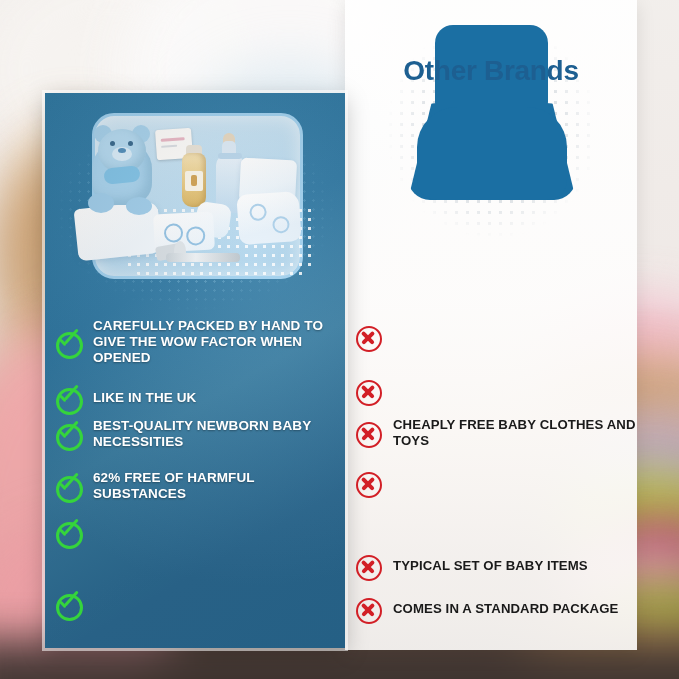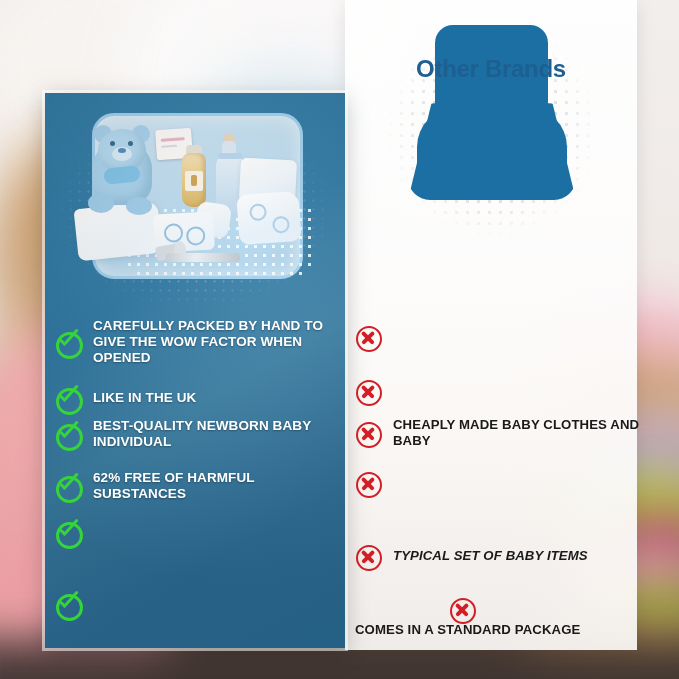--- a/index.html
+++ b/index.html
@@ -51,21 +51,21 @@
 
   
   .panel-right{
     position:absolute;left:345px;top:0px;width:292px;height:650px;
     background:linear-gradient(180deg,rgba(255,255,255,.93) 0%,rgba(253,252,251,.95) 55%,rgba(252,250,248,.92) 100%);
     box-shadow:0 4px 18px rgba(0,0,0,.10);
   }
 
   .title{
     position:absolute;left:345px;top:55px;width:292px;text-align:center;
-    font-size:24px;font-weight:bold;color:#1d5f91;letter-spacing:-0.3px;
+    font-size:28px;font-weight:bold;color:#1d5f91;letter-spacing:-0.3px;
   }
 
   
   .dots{position:absolute;pointer-events:none;}
   .dots-left{
     left:12px;top:22px;width:276px;height:195px;
     background-image:radial-gradient(#8fc9e4 1.2px, transparent 1.4px);
     background-size:9px 9px;
     opacity:.55;
     -webkit-mask-image:radial-gradient(ellipse at 50% 50%, #000 35%, transparent 72%);
@@ -260,21 +260,21 @@
           <span class="ck-ring"></span>
           <span class="ck-mark"></span>
         </span>
       <span class="txt">LIKE IN THE UK</span>
     </div>
     <div class="row" style="top:106px;">
       <span class="ic">
           <span class="ck-ring"></span>
           <span class="ck-mark"></span>
         </span>
-      <span class="txt">BEST-QUALITY NEWBORN BABY INDIVIDUAL</span>
+      <span class="txt">BEST-QUALITY NEWBORN BABY NECESSITIES</span>
     </div>
     <div class="row" style="top:158px;">
       <span class="ic">
           <span class="ck-ring"></span>
           <span class="ck-mark"></span>
         </span>
       <span class="txt">62% FREE OF HARMFUL SUBSTANCES</span>
     </div>
     <div class="row" style="top:207px;">
       <span class="ic">
@@ -301,36 +301,36 @@
       <span class="ic">
           <span class="x-ring"></span>
           <span class="x-mark"></span>
         </span>
     </div>
     <div class="row" style="top:99px;">
       <span class="ic">
           <span class="x-ring"></span>
           <span class="x-mark"></span>
         </span>
-      <span class="txt">CHEAPLY MADE BABY CLOTHES AND BABY</span>
+      <span class="txt">CHEAPLY FREE BABY CLOTHES AND TOYS</span>
     </div>
     <div class="row" style="top:152px;">
       <span class="ic">
           <span class="x-ring"></span>
           <span class="x-mark"></span>
         </span>
     </div>
-    <div class="row" style="top:225px;font-style:italic;">
+    <div class="row" style="top:235px;">
       <span class="ic">
           <span class="x-ring"></span>
           <span class="x-mark"></span>
         </span>
       <span class="txt">TYPICAL SET OF BABY ITEMS</span>
     </div>
-    <div class="row" style="top:278px;flex-direction:column;">
+    <div class="row" style="top:278px;">
       <span class="ic">
           <span class="x-ring"></span>
           <span class="x-mark"></span>
         </span>
       <span class="txt">COMES IN A STANDARD PACKAGE</span>
     </div>
   </div>
 
 </div>
 

